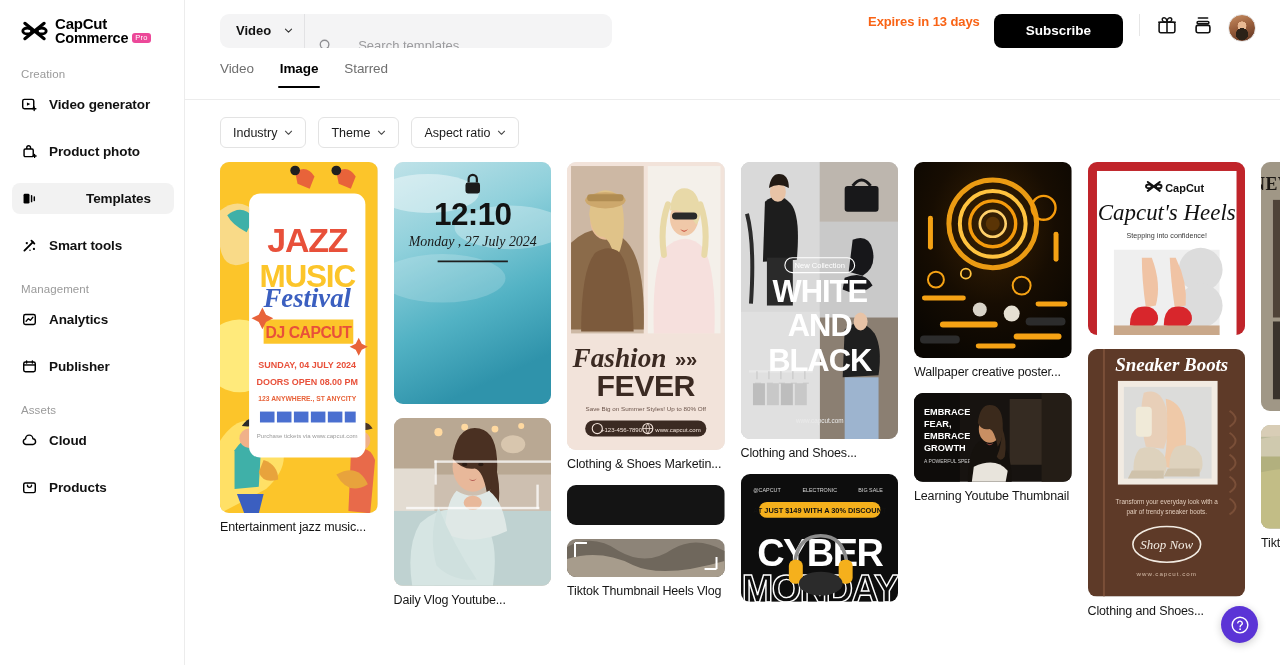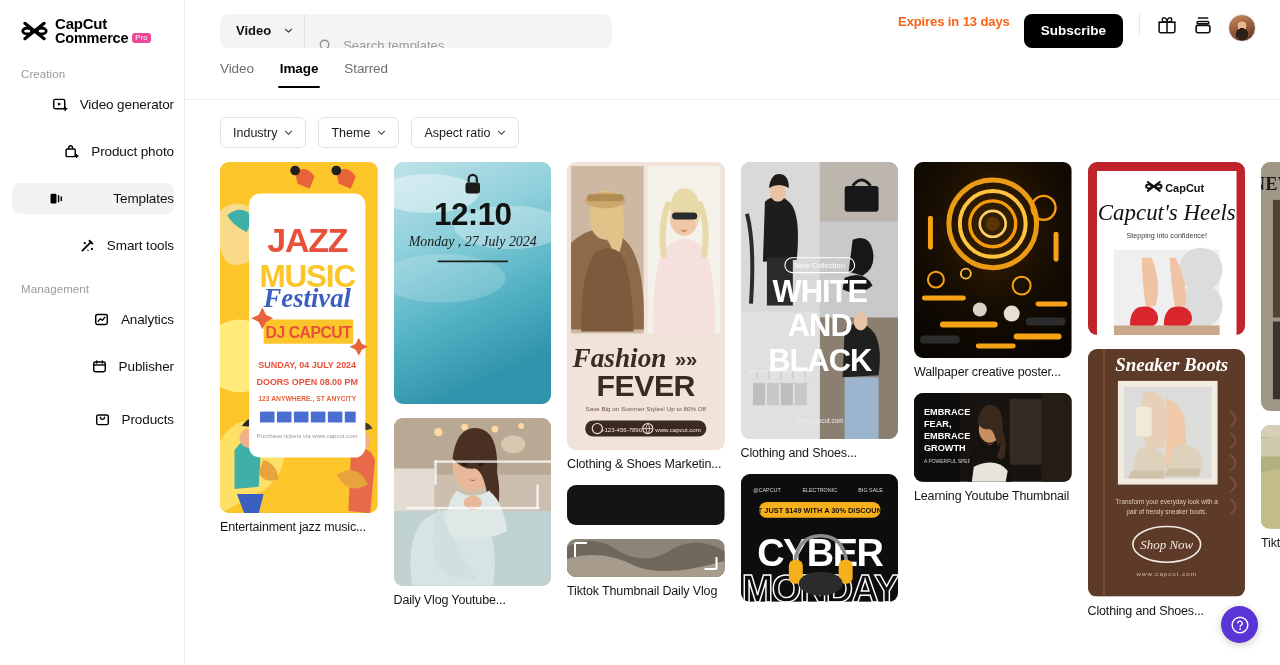--- a/index.html
+++ b/index.html
@@ -33,21 +33,21 @@
   }
   .nav-section { margin-top: 22px; }
   .nav-head {
     font-size: 11.5px; color: #9a9a9a; padding: 0 0 9px 21px; letter-spacing: 0.1px;
   }
   .nav-item {
     display: flex; align-items: center; gap: 11px;
     margin: 0 10px 0 12px;
     height: 31px; padding-left: 9px;
     border-radius: 8px; cursor: pointer;
-    font-size: 13.5px; font-weight: normal; color: #111; letter-spacing: -0.1px; justify-content: flex-end;
+    font-size: 13.5px; font-weight: bold; color: #111; letter-spacing: -0.1px;
   }
   .nav-item + .nav-item { margin-top: 16px; }
   .nav-item.active { background: #f2f2f2; gap: 48px; }
   .nav-ico { width: 17px; height: 17px; flex: 0 0 17px; display: block; }
 
   
   .main { flex: 1; height: 665px; position: relative; overflow: hidden; background: #fff; }
 
   .topbar {
     height: 61px; display: flex; align-items: center;
@@ -57,33 +57,33 @@
     width: 392px; height: 34px; background: #f4f4f5; border-radius: 9px;
     display: flex; align-items: center; overflow: hidden;
   }
   .search-sel {
     display: flex; align-items: center; gap: 13px;
     padding: 0 11px 0 16px; height: 34px;
     font-size: 13px; font-weight: bold; color: #111; cursor: pointer;
     border-right: 1px solid #e2e2e4;
   }
   .chev { width: 9px; height: 9px; display: block; }
-  .search-field { display: flex; align-items: flex-start; gap: 10px; flex: 1; padding-left: 13px; margin-top: 29px; }
+  .search-field { display: flex; align-items: flex-start; gap: 25px; flex: 1; padding-left: 13px; margin-top: 29px; }
   .search-field input {
     border: 0; background: transparent; outline: none; flex: 1;
     font-size: 13px; color: #111; font-family: "Liberation Sans", sans-serif;
   }
   .search-field input::placeholder { color: #9b9b9e; }
 
   .top-right { margin-left: auto; display: flex; align-items: flex-start; gap: 14px; }
   .expires { font-size: 13px; font-weight: bold; color: #f96315; letter-spacing: -0.1px; }
   .subscribe {
     background: #000; color: #fff; border: 0; cursor: pointer;
     font-size: 13.5px; font-weight: bold; border-radius: 8px;
-    padding: 0 17px; height: 34px; font-family: "Liberation Sans", sans-serif;
+    padding: 0 32px; height: 34px; font-family: "Liberation Sans", sans-serif;
   }
   .vdiv { width: 1px; height: 22px; background: #e6e6e6; margin: 0 2px; }
   .icon-btn { width: 22px; height: 22px; cursor: pointer; display: block; }
   .avatar {
     width: 28px; height: 28px; border-radius: 50%; cursor: pointer;
     background:
       radial-gradient(circle at 50% 74%, #2b2118 0 26%, transparent 27%),
       radial-gradient(circle at 50% 42%, #e8b892 0 22%, transparent 23%),
       linear-gradient(160deg, #c98f63 0%, #9a5f3c 45%, #5d3322 100%);
     border: 1px solid #e8e8e8;
@@ -218,21 +218,28 @@
         <svg class="nav-ico" viewBox="0 0 20 20">
           <rect x="3.2" y="4.8" width="13.6" height="11.4" rx="2" fill="none" stroke="#000" stroke-width="1.7"></rect>
           <path d="M3.2 8.2 h13.6" stroke="#000" stroke-width="1.7"></path>
           <path d="M6.6 3.4 v2.6 M13.4 3.4 v2.6" stroke="#000" stroke-width="1.7" stroke-linecap="round"></path>
         </svg>
         <span>Publisher</span>
       </div>
     </div>
 
     <div class="nav-section">
-
+      <div class="nav-head">Assets</div>
+
+      <div class="nav-item">
+        <svg class="nav-ico" viewBox="0 0 20 20">
+          <path d="M5.6 14.6 a3.3 3.3 0 0 1 -0.2 -6.5 A4.3 4.3 0 0 1 14 7.9 a3.4 3.4 0 0 1 0.5 6.7 z" fill="none" stroke="#000" stroke-width="1.7" stroke-linejoin="round"></path>
+        </svg>
+        <span>Cloud</span>
+      </div>
 
       <div class="nav-item">
         <svg class="nav-ico" viewBox="0 0 20 20">
           <rect x="3.2" y="4.6" width="13.6" height="11.4" rx="2" fill="none" stroke="#000" stroke-width="1.7"></rect>
           <path d="M7.6 7.4 a2.4 2.4 0 0 0 4.8 0" fill="none" stroke="#000" stroke-width="1.6" stroke-linecap="round"></path>
         </svg>
         <span>Products</span>
       </div>
     </div>
   </aside>
@@ -461,21 +468,21 @@
       <div class="card">
         <div class="thumb">
           <svg class="art" viewBox="0 0 158 38">
             <rect width="158" height="38" fill="#8d8478"></rect>
             <path d="M0 8 q26 -14 52 4 q28 16 54 -2 q24 -14 52 2 V38 H0z" fill="#6f675c"></path>
             <path d="M0 20 q34 -10 66 6 q30 14 92 -4 V38 H0z" fill="#a79c8c"></path>
             <path d="M8 4 h12 M8 4 v14" stroke="#fff" stroke-width="2" fill="none"></path>
             <path d="M138 30 h12 M150 30 v-12" stroke="#fff" stroke-width="2" fill="none"></path>
           </svg>
         </div>
-        <div class="cap">Tiktok Thumbnail Daily Vlog</div>
+        <div class="cap">Tiktok Thumbnail Heels Vlog</div>
       </div>
 
       <div class="card">
         <div class="thumb">
           <svg class="art" viewBox="0 0 158 278">
             <rect width="158" height="278" fill="#cfcfcf"></rect>
             <rect x="0" y="0" width="79" height="150" fill="#d9d9d9"></rect>
             <rect x="79" y="0" width="79" height="60" fill="#bdb6ae"></rect>
             <rect x="79" y="60" width="79" height="96" fill="#c9c9c9"></rect>
             <rect x="79" y="156" width="79" height="122" fill="#8b7f72"></rect>

